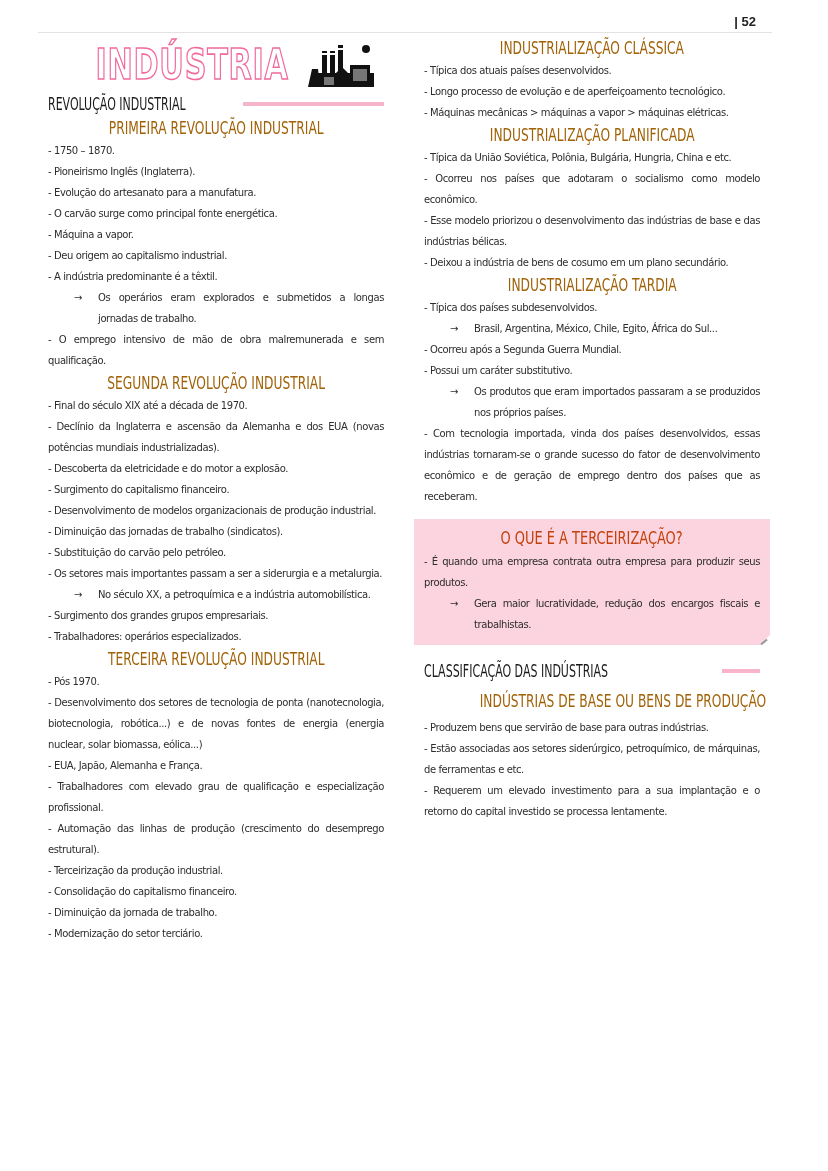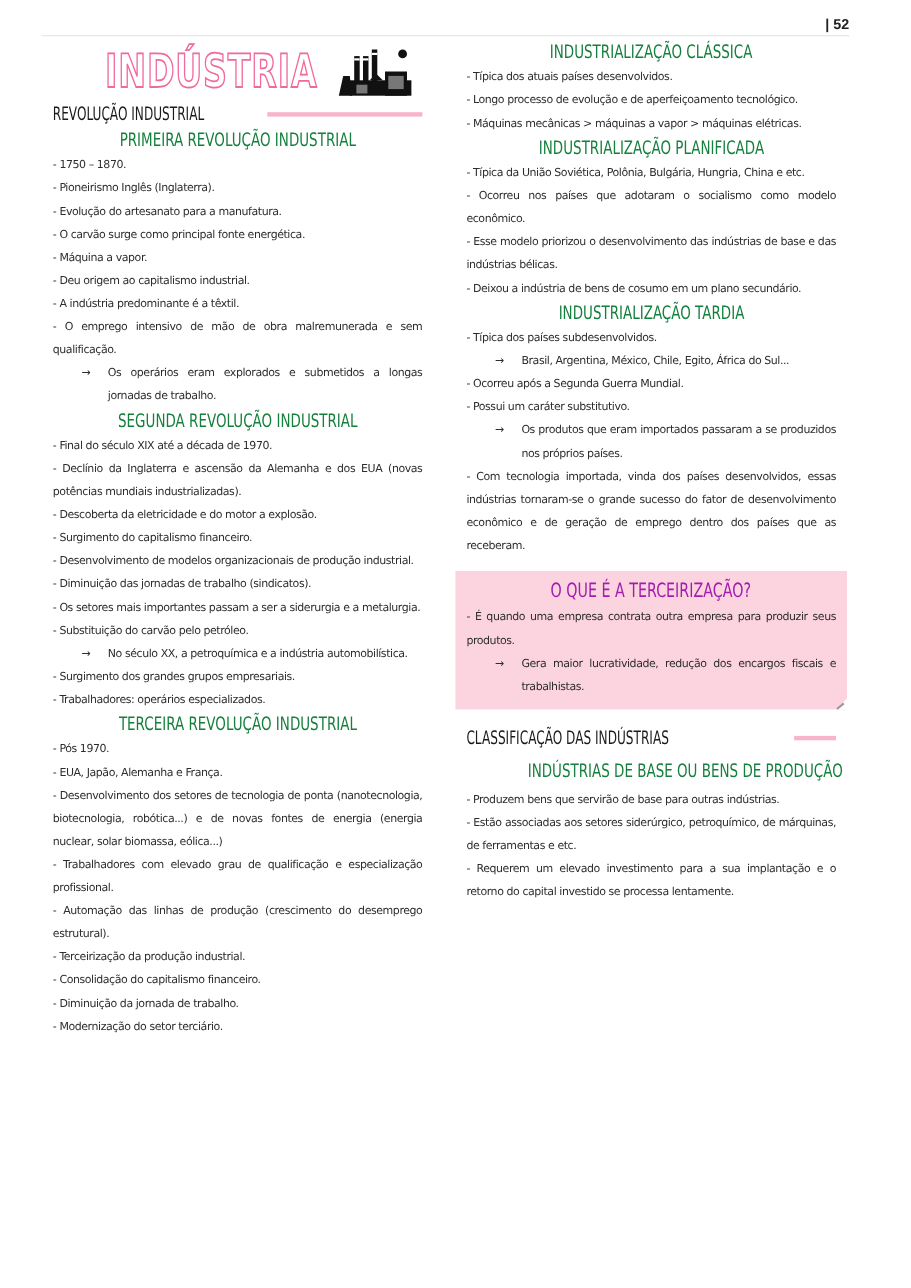--- a/index.html
+++ b/index.html
@@ -1,39 +1,39 @@
 <!DOCTYPE html>
 <html><head>
   <meta charset="utf-8">
   <style>
     html, body { margin: 0; padding: 0; background: #ffffff; }
     body { width: 828px; height: 1171px; position: relative; overflow: hidden;
       font-family: "DejaVu Sans", sans-serif; color: #2b2b2b; }
-    .page-num { position: absolute; right: 56px; top: 14px; font-family: "Liberation Sans", sans-serif;
+    .page-num { position: absolute; right: 72px; top: 14px; font-family: "Liberation Sans", sans-serif;
       font-weight: bold; font-size: 13px; color: #222; text-align: right; }
     .top-rule { position: absolute; left: 38px; right: 56px; top: 32px; height: 1px; background: #e3e3e3; }
     .col { position: absolute; top: 36px; }
     .col-left { left: 48px; width: 336px; }
     .col-right { left: 424px; width: 336px; }
     .title-row { display: flex; align-items: center; height: 56px; margin-left: 10px; }
     .main-title { font-family: "DejaVu Sans", sans-serif; font-size: 42px; letter-spacing: 1px;
       color: #fff; -webkit-text-stroke: 1.6px #f06a9c; font-weight: bold; transform: scaleX(0.72); transform-origin: center; margin-right: -30px; }
     .factory { width: 70px; height: 50px; margin-left: 10px; }
     .sec-head { display: flex; align-items: center; height: 24px; }
     .sec-head .txt { font-family: "DejaVu Sans Condensed", "DejaVu Sans", sans-serif; font-size: 17px; color: #1a1a1a;
       white-space: nowrap; transform: scaleX(0.72); transform-origin: left center; display: inline-block; }
     .sec-head .bar { flex: 1; height: 4px; background: #f7b4cc; margin-left: 4px; }
-    .sub-head { text-align: center; font-size: 17px; color: #15803d; height: 24px; line-height: 24px;
+    .sub-head { text-align: center; font-size: 17px; color: #a16207; height: 24px; line-height: 24px;
       white-space: nowrap; }
     .sub-head span { display: inline-block; transform: scaleX(0.72); }
     .line { font-size: 10px; line-height: 21px; letter-spacing: -0.4px; text-align: justify; color: #2d2d2d; }
     .arrow { padding-left: 50px; text-indent: -24px; }
     .arrow .a { display: inline-block; width: 24px; text-indent: 0; }
     .box { background: #fcd4df; margin: 12px -10px 6px -10px; padding: 6px 10px 10px 10px; position: relative; }
-    .box .bhead { text-align: center; font-size: 18px; color: #a21caf; height: 26px; line-height: 26px; }
+    .box .bhead { text-align: center; font-size: 18px; color: #c2410c; height: 26px; line-height: 26px; }
     .box .bhead span { display: inline-block; transform: scaleX(0.72); }
     .box .fold { position: absolute; right: 0; bottom: 0; width: 0; height: 0;
       border-left: 10px solid transparent; border-bottom: 10px solid #ffffff; }
     .box .fold2 { position: absolute; right: 2px; bottom: 2px; width: 8px; height: 2px; background: #999; transform: rotate(-40deg); }
   </style>
 </head>
 <body>
 
 <div class="page-num">| 52</div>
 <div class="top-rule"></div>
@@ -64,40 +64,40 @@
   </div>
 
   <div class="sub-head"><span>PRIMEIRA REVOLUÇÃO INDUSTRIAL</span></div>
   <div class="line">- 1750 – 1870.</div>
   <div class="line">- Pioneirismo Inglês (Inglaterra).</div>
   <div class="line">- Evolução do artesanato para a manufatura.</div>
   <div class="line">- O carvão surge como principal fonte energética.</div>
   <div class="line">- Máquina a vapor.</div>
   <div class="line">- Deu origem ao capitalismo industrial.</div>
   <div class="line">- A indústria predominante é a têxtil.</div>
+  <div class="line arrow"><span class="a">→</span><span>Os operários eram explorados e submetidos a longas jornadas de trabalho.</span></div>
   <div class="line">- O emprego intensivo de mão de obra malremunerada e sem qualificação.</div>
-  <div class="line arrow"><span class="a">→</span><span>Os operários eram explorados e submetidos a longas jornadas de trabalho.</span></div>
 
   <div class="sub-head"><span>SEGUNDA REVOLUÇÃO INDUSTRIAL</span></div>
   <div class="line">- Final do século XIX até a década de 1970.</div>
   <div class="line">- Declínio da Inglaterra e ascensão da Alemanha e dos EUA (novas potências mundiais industrializadas).</div>
   <div class="line">- Descoberta da eletricidade e do motor a explosão.</div>
   <div class="line">- Surgimento do capitalismo financeiro.</div>
   <div class="line">- Desenvolvimento de modelos organizacionais de produção industrial.</div>
   <div class="line">- Diminuição das jornadas de trabalho (sindicatos).</div>
+  <div class="line">- Substituição do carvão pelo petróleo.</div>
   <div class="line">- Os setores mais importantes passam a ser a siderurgia e a metalurgia.</div>
-  <div class="line">- Substituição do carvão pelo petróleo.</div>
   <div class="line arrow"><span class="a">→</span><span>No século XX, a petroquímica e a indústria automobilística.</span></div>
   <div class="line">- Surgimento dos grandes grupos empresariais.</div>
   <div class="line">- Trabalhadores: operários especializados.</div>
 
   <div class="sub-head"><span>TERCEIRA REVOLUÇÃO INDUSTRIAL</span></div>
   <div class="line">- Pós 1970.</div>
+  <div class="line">- Desenvolvimento dos setores de tecnologia de ponta (nanotecnologia, biotecnologia, robótica...) e de novas fontes de energia (energia nuclear, solar biomassa, eólica...)</div>
   <div class="line">- EUA, Japão, Alemanha e França.</div>
-  <div class="line">- Desenvolvimento dos setores de tecnologia de ponta (nanotecnologia, biotecnologia, robótica...) e de novas fontes de energia (energia nuclear, solar biomassa, eólica...)</div>
   <div class="line">- Trabalhadores com elevado grau de qualificação e especialização profissional.</div>
   <div class="line">- Automação das linhas de produção (crescimento do desemprego estrutural).</div>
   <div class="line">- Terceirização da produção industrial.</div>
   <div class="line">- Consolidação do capitalismo financeiro.</div>
   <div class="line">- Diminuição da jornada de trabalho.</div>
   <div class="line">- Modernização do setor terciário.</div>
 </div>
 
 <div class="col col-right">
 

